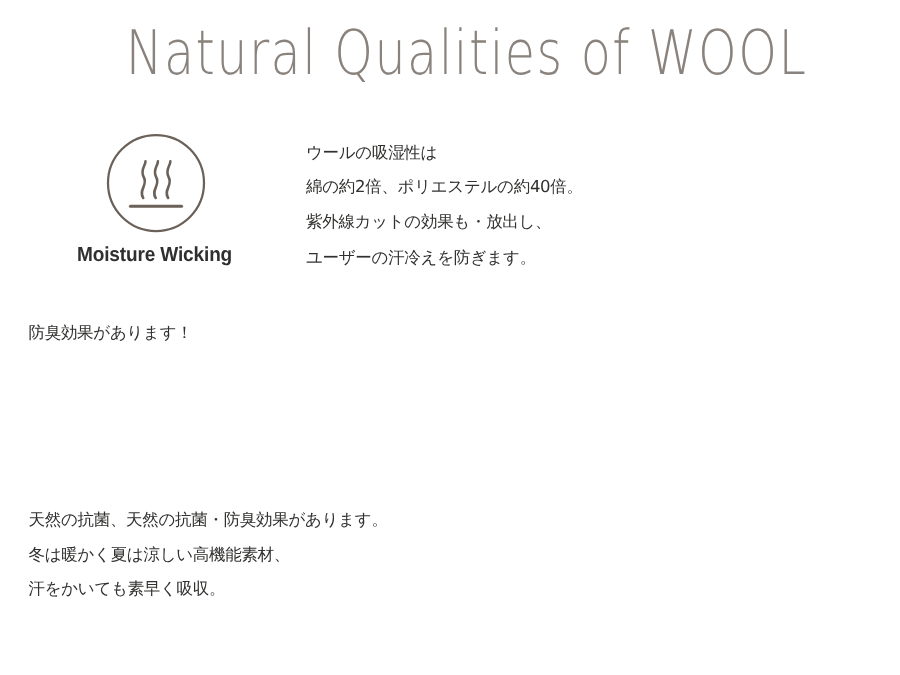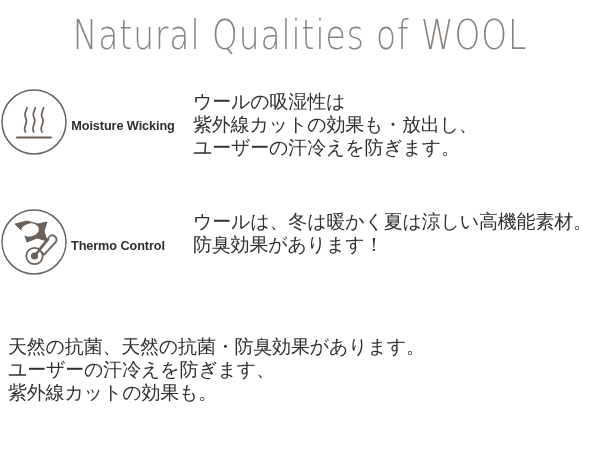--- a/index.html
+++ b/index.html
@@ -13,20 +13,21 @@
     position: relative;
     overflow: hidden;
     font-family: "Liberation Sans", sans-serif;
     -webkit-font-smoothing: antialiased;
   }
 
   #page {
     position: absolute;
     inset: 0;
     background: #ffffff;
+    margin-left: 11px;
   }
 
   
   #title {
     position: absolute;
     left: 0;
     top: 14px;
     width: 600px;
     text-align: center;
     font-family: "DejaVu Sans", sans-serif;
@@ -48,21 +49,21 @@
     display: flex;
     align-items: flex-start;
   }
   #row-0 { top: 88px; }
   #row-1 { top: 208px; }
   #row-2 { top: 333px; }
 
   .feature-icon-col {
     width: 185px;
     display: flex;
-    flex-direction: row;
+    flex-direction: column;
     align-items: center;
     flex: 0 0 185px;
   }
 
   .icon-circle {
     width: 68px;
     height: 68px;
     display: block;
   }
 
@@ -79,21 +80,21 @@
 
   .feature-text {
     flex: 1 1 auto;
     padding-left: 8px;
     padding-right: 10px;
     padding-top: 2px;
   }
 
   .feature-text .line {
     font-family: "DejaVu Sans", sans-serif;
-    font-size: 19px;
+    font-size: 11px;
     line-height: 23.2px;
     color: #30302f;
     white-space: nowrap;
     letter-spacing: -0.2px;
   }
 </style>
 </head>
 <body>
 
 <div id="page">
@@ -106,47 +107,33 @@
         <circle cx="34" cy="34" r="32" fill="none" stroke="#6b6159" stroke-width="1.5"></circle>
         <path d="M25.5 44 C22 38.5 29 35.5 25.8 30 C23.2 25.5 27 22.5 27 19.5" fill="none" stroke="#6b6159" stroke-width="1.7" stroke-linecap="round"></path>
         <path d="M33.8 44 C30.3 38.5 37.3 35.5 34.1 30 C31.5 25.5 35.3 22.5 35.3 19.5" fill="none" stroke="#6b6159" stroke-width="1.7" stroke-linecap="round"></path>
         <path d="M42.1 44 C38.6 38.5 45.6 35.5 42.4 30 C39.8 25.5 43.6 22.5 43.6 19.5" fill="none" stroke="#6b6159" stroke-width="1.7" stroke-linecap="round"></path>
         <line x1="17" y1="49.5" x2="51" y2="49.5" stroke="#6b6159" stroke-width="2.1" stroke-linecap="round"></line>
       </svg>
       <div class="icon-label">Moisture Wicking</div>
     </div>
     <div class="feature-text">
       <div class="line">ウールの吸湿性は</div>
+      <div class="line">綿の約2倍、ポリエステルの約40倍。</div>
       <div class="line">紫外線カットの効果も・放出し、</div>
       <div class="line">ユーザーの汗冷えを防ぎます。</div>
     </div>
   </div>
 
   <div class="feature-row" id="row-1">
-    <div class="feature-icon-col">
-      <svg class="icon-circle" viewBox="0 0 68 68">
-        <circle cx="34" cy="34" r="32" fill="none" stroke="#6b6159" stroke-width="1.5"></circle>
-
-        <path d="M15 16 L27 13 L38 16 L47 14 L44 23 L47 33 L37 30 L27 34 L24 25 Z" fill="#6b6159" stroke="#6b6159" stroke-width="1" stroke-linejoin="round"></path>
-        <ellipse cx="30" cy="22" rx="9" ry="6.5" fill="#ffffff" transform="rotate(-12 30 22)"></ellipse>
-
-        <circle cx="34.5" cy="48" r="8.2" fill="#ffffff" stroke="#6b6159" stroke-width="1.8"></circle>
-        <path d="M38.8 41.5 L50.5 27.5 A4.6 4.6 0 0 1 56.3 33.3 L44.2 46.6 Z" fill="#ffffff" stroke="#6b6159" stroke-width="1.8" stroke-linejoin="round"></path>
-        <path d="M34.5 48 L48 31.5" fill="none" stroke="#6b6159" stroke-width="2.4" stroke-linecap="round"></path>
-        <circle cx="34.5" cy="48" r="3.6" fill="#6b6159"></circle>
-      </svg>
-      <div class="icon-label">Thermo Control</div>
-    </div>
     <div class="feature-text">
-      <div class="line">ウールは、冬は暖かく夏は涼しい高機能素材。</div>
       <div class="line">防臭効果があります！</div>
     </div>
   </div>
 
   <div class="feature-row" id="row-2">
     <div class="feature-text">
       <div class="line">天然の抗菌、天然の抗菌・防臭効果があります。</div>
-      <div class="line">ユーザーの汗冷えを防ぎます、</div>
-      <div class="line">紫外線カットの効果も。</div>
+      <div class="line">冬は暖かく夏は涼しい高機能素材、</div>
+      <div class="line">汗をかいても素早く吸収。</div>
     </div>
   </div>
 
 </div>
 
 </body></html>

